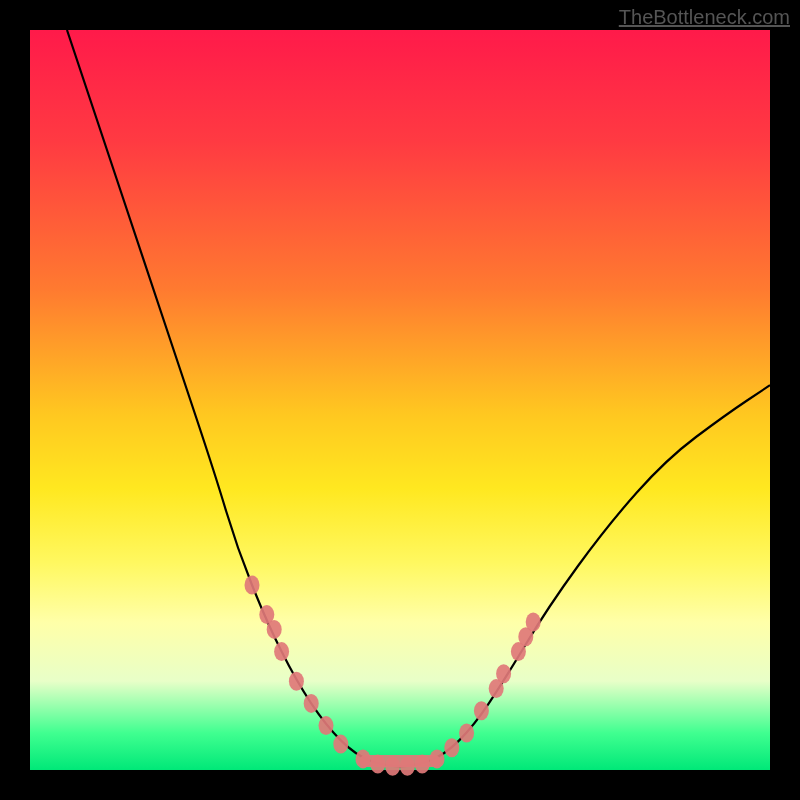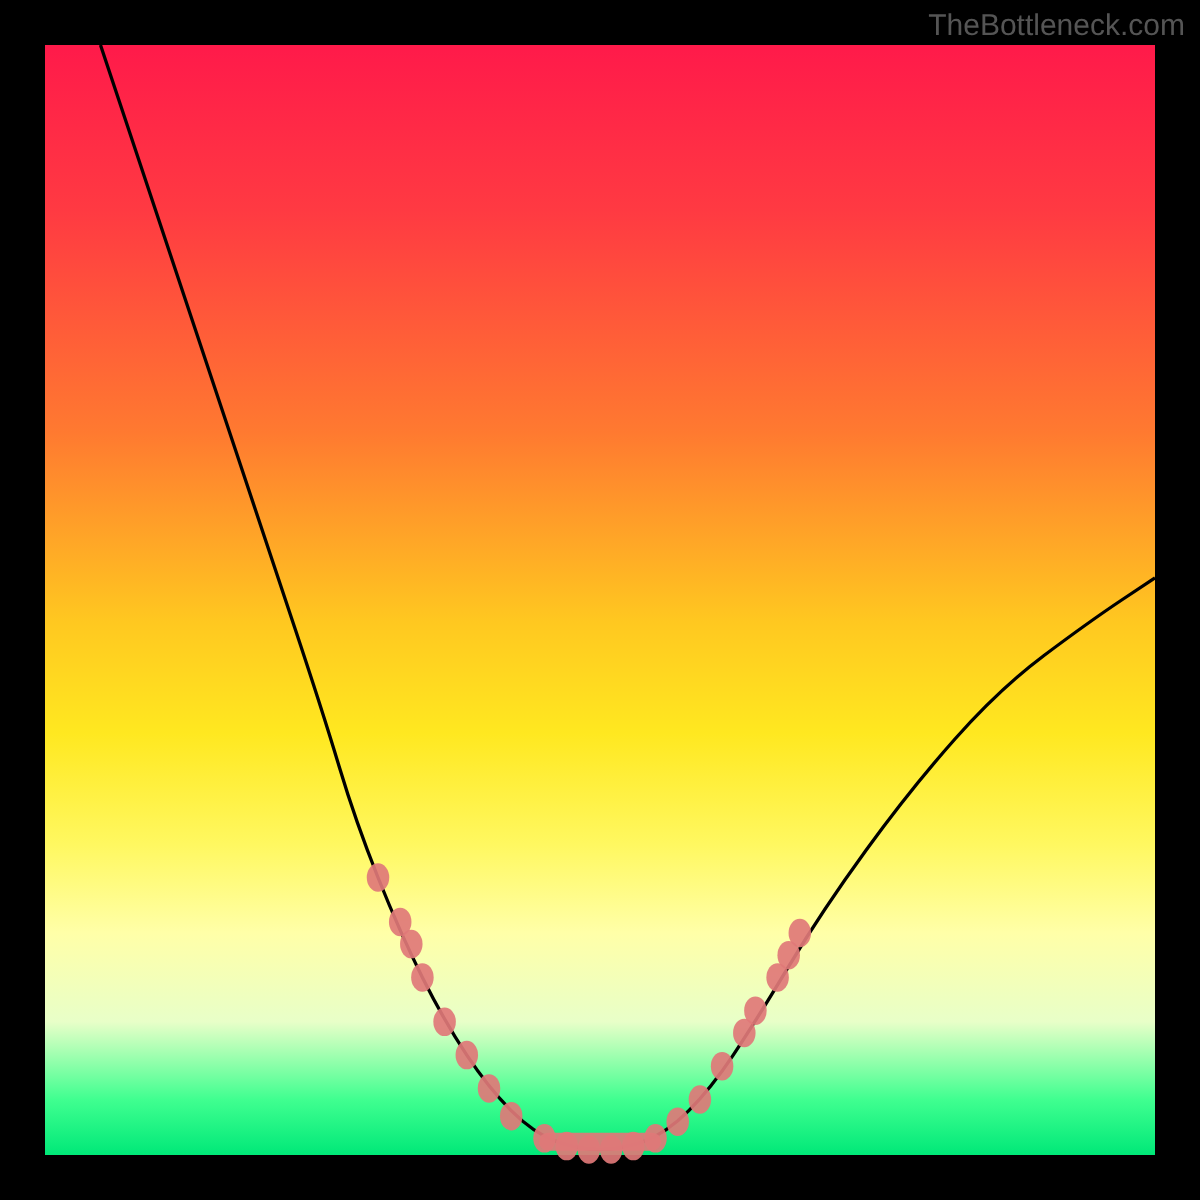--- a/index.html
+++ b/index.html
@@ -30,20 +30,21 @@
       #00e878 100%);
   }
   .watermark {
     position: absolute;
     top: 6px;
     right: 10px;
     color: #555;
     font-size: 20px;
     font-weight: 500;
     z-index: 10;
+    text-decoration: underline;
   }
   svg.curve {
     position: absolute;
     left: 0;
     top: 0;
     width: 100%;
     height: 100%;
     overflow: visible;
   }
 </style>

